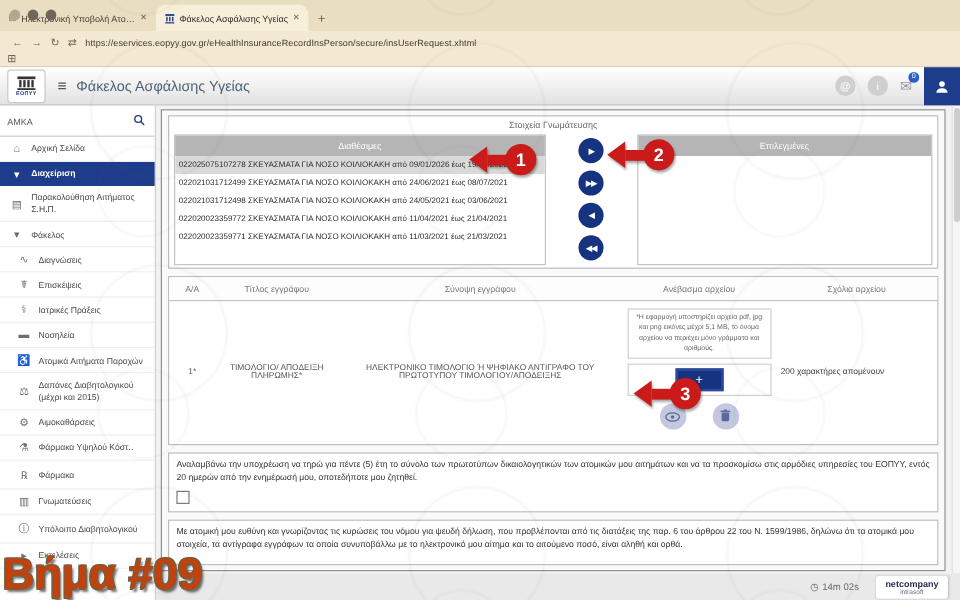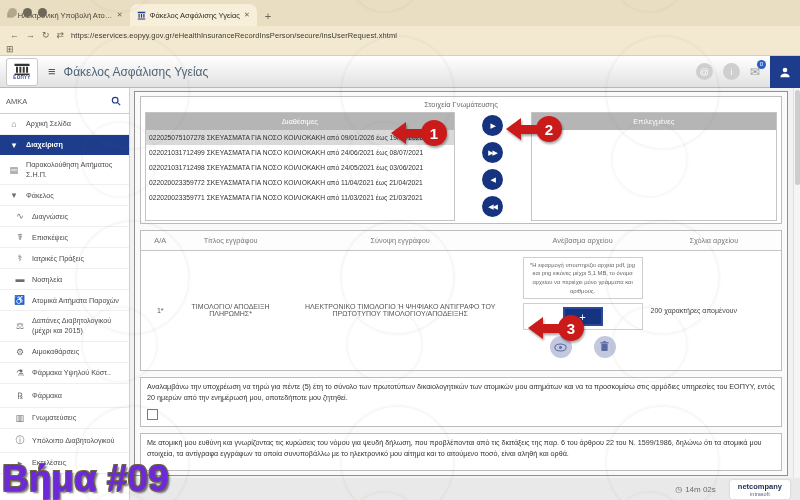--- a/index.html
+++ b/index.html
@@ -105,21 +105,21 @@
 
   .scrollbar { position:absolute; top:88px; right:0; width:7px; bottom:22px; background:#f5f5f5; border-left:1px solid #e0e0e0; }
   .scroll-thumb { position:absolute; top:2px; left:1px; width:5px; height:95px; background:#cdcdcd; border-radius:3px; }
 
   
   .note-arrow { position:absolute; display:flex; align-items:center; z-index:60; filter:drop-shadow(1px 2px 1px rgba(0,0,0,.35)); }
   .arrow-head { width:0; height:0; border-top:11px solid transparent; border-bottom:11px solid transparent; border-right:15px solid #cb1a1a; }
   .arrow-shaft { width:16px; height:9px; background:#cb1a1a; }
   .arrow-num { width:26px; height:26px; border-radius:50%; background:#cb1a1a; color:#fff; font-weight:bold;
     font-size:15px; display:flex; align-items:center; justify-content:center; margin-left:-1px; }
-  .step-label { position:absolute; left:2px; bottom:0px; z-index:70; font-size:37px; font-weight:bold; color:#6d28d9;
+  .step-label { position:absolute; left:2px; bottom:0px; z-index:70; font-size:37px; font-weight:bold; color:#c2410c;
     text-shadow:-1px -1px 0 #6b6347, 1px -1px 0 #6b6347, -1px 1px 0 #6b6347, 2px 2px 2px rgba(0,0,0,.55); }
 
   .watermark { position:absolute; inset:0; z-index:50; pointer-events:none;
     background:
       radial-gradient(circle 60px at 50% 50%, transparent 55px, rgba(110,100,80,.06) 56px, transparent 59px) 0 0 / 265px 185px repeat,
       radial-gradient(circle 40px at 30% 70%, transparent 36px, rgba(110,100,80,.05) 37px, transparent 40px) 40px 30px / 265px 185px repeat; }
 </style>
 </head>
 <body>
 

